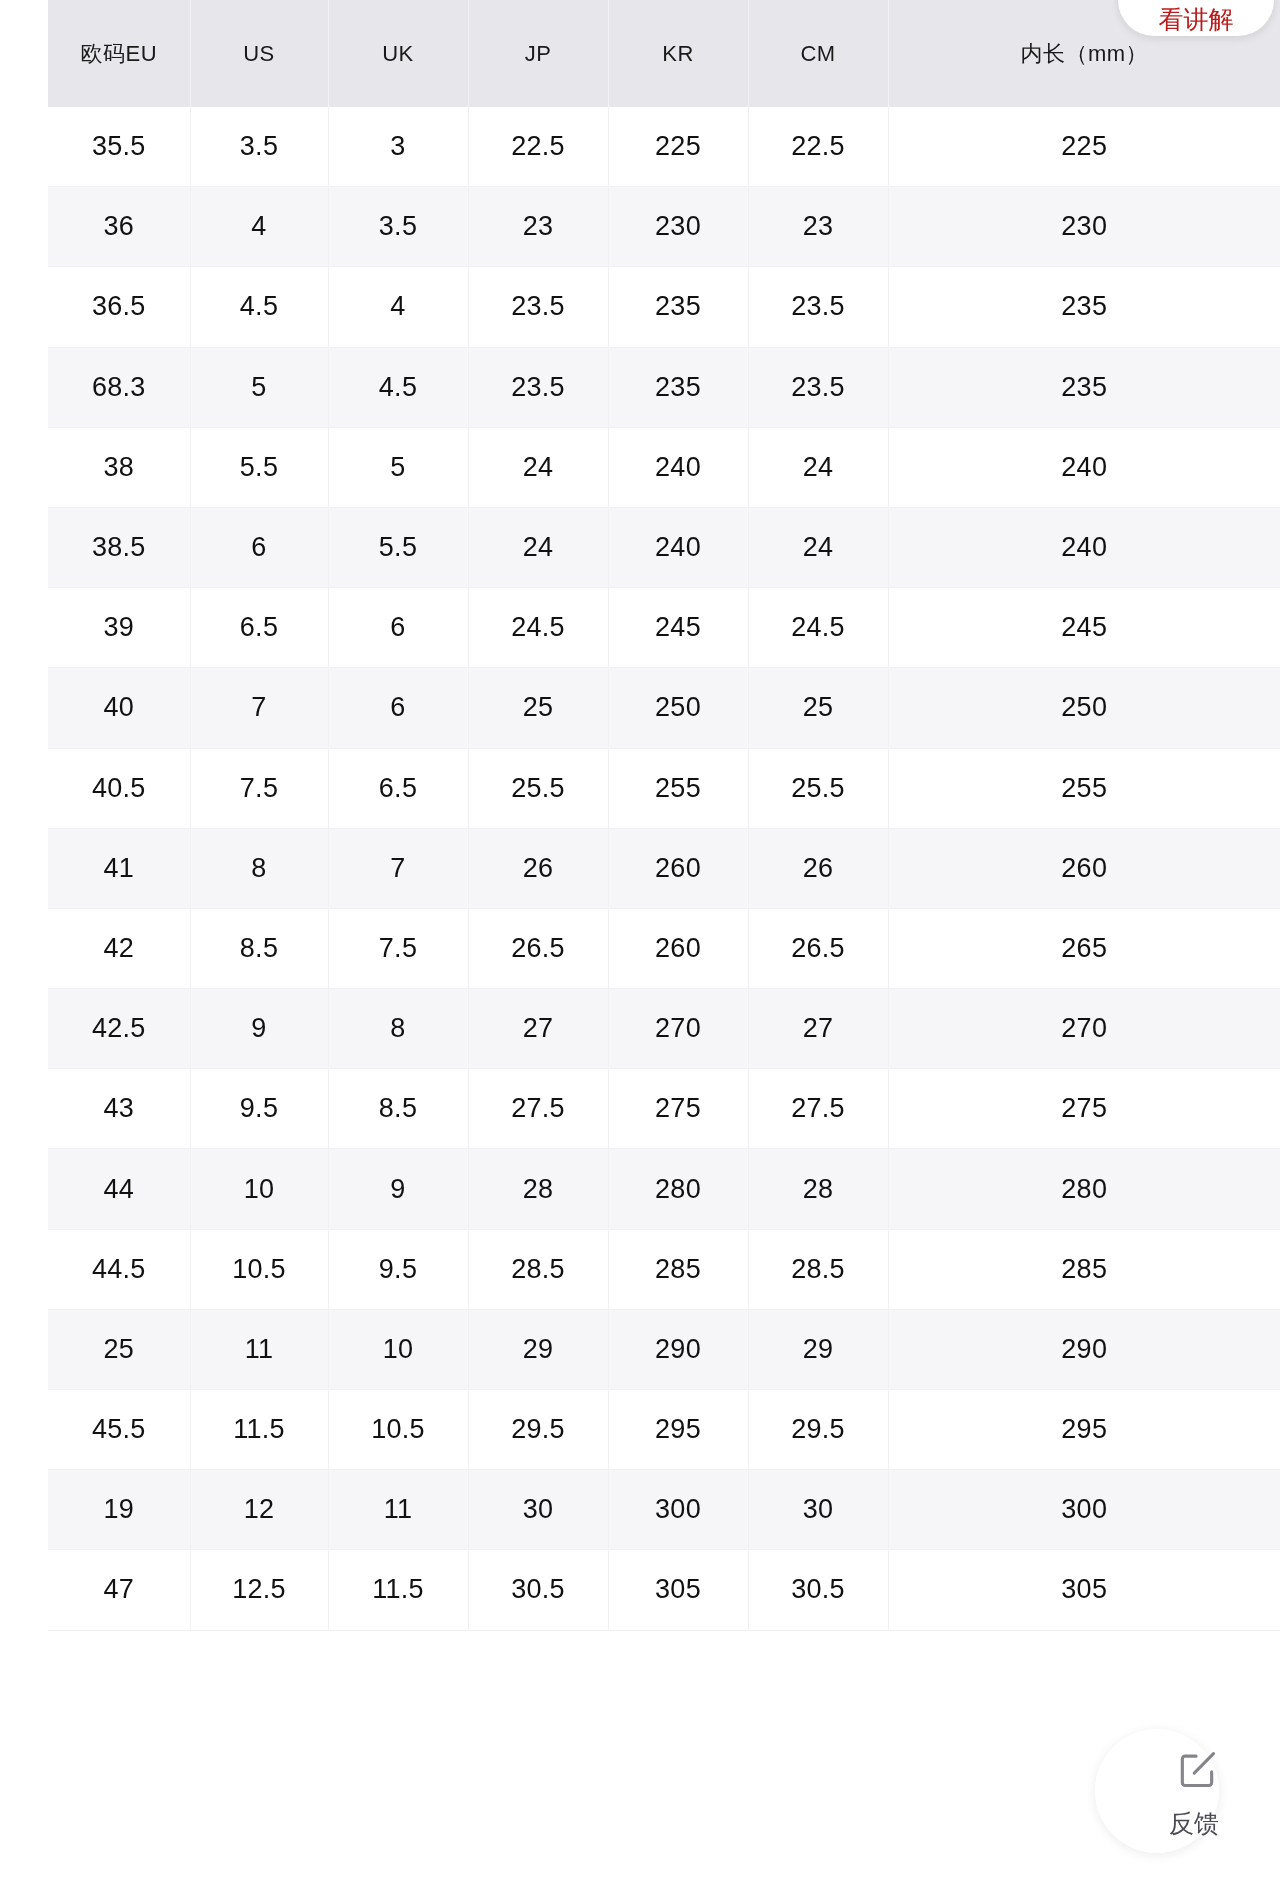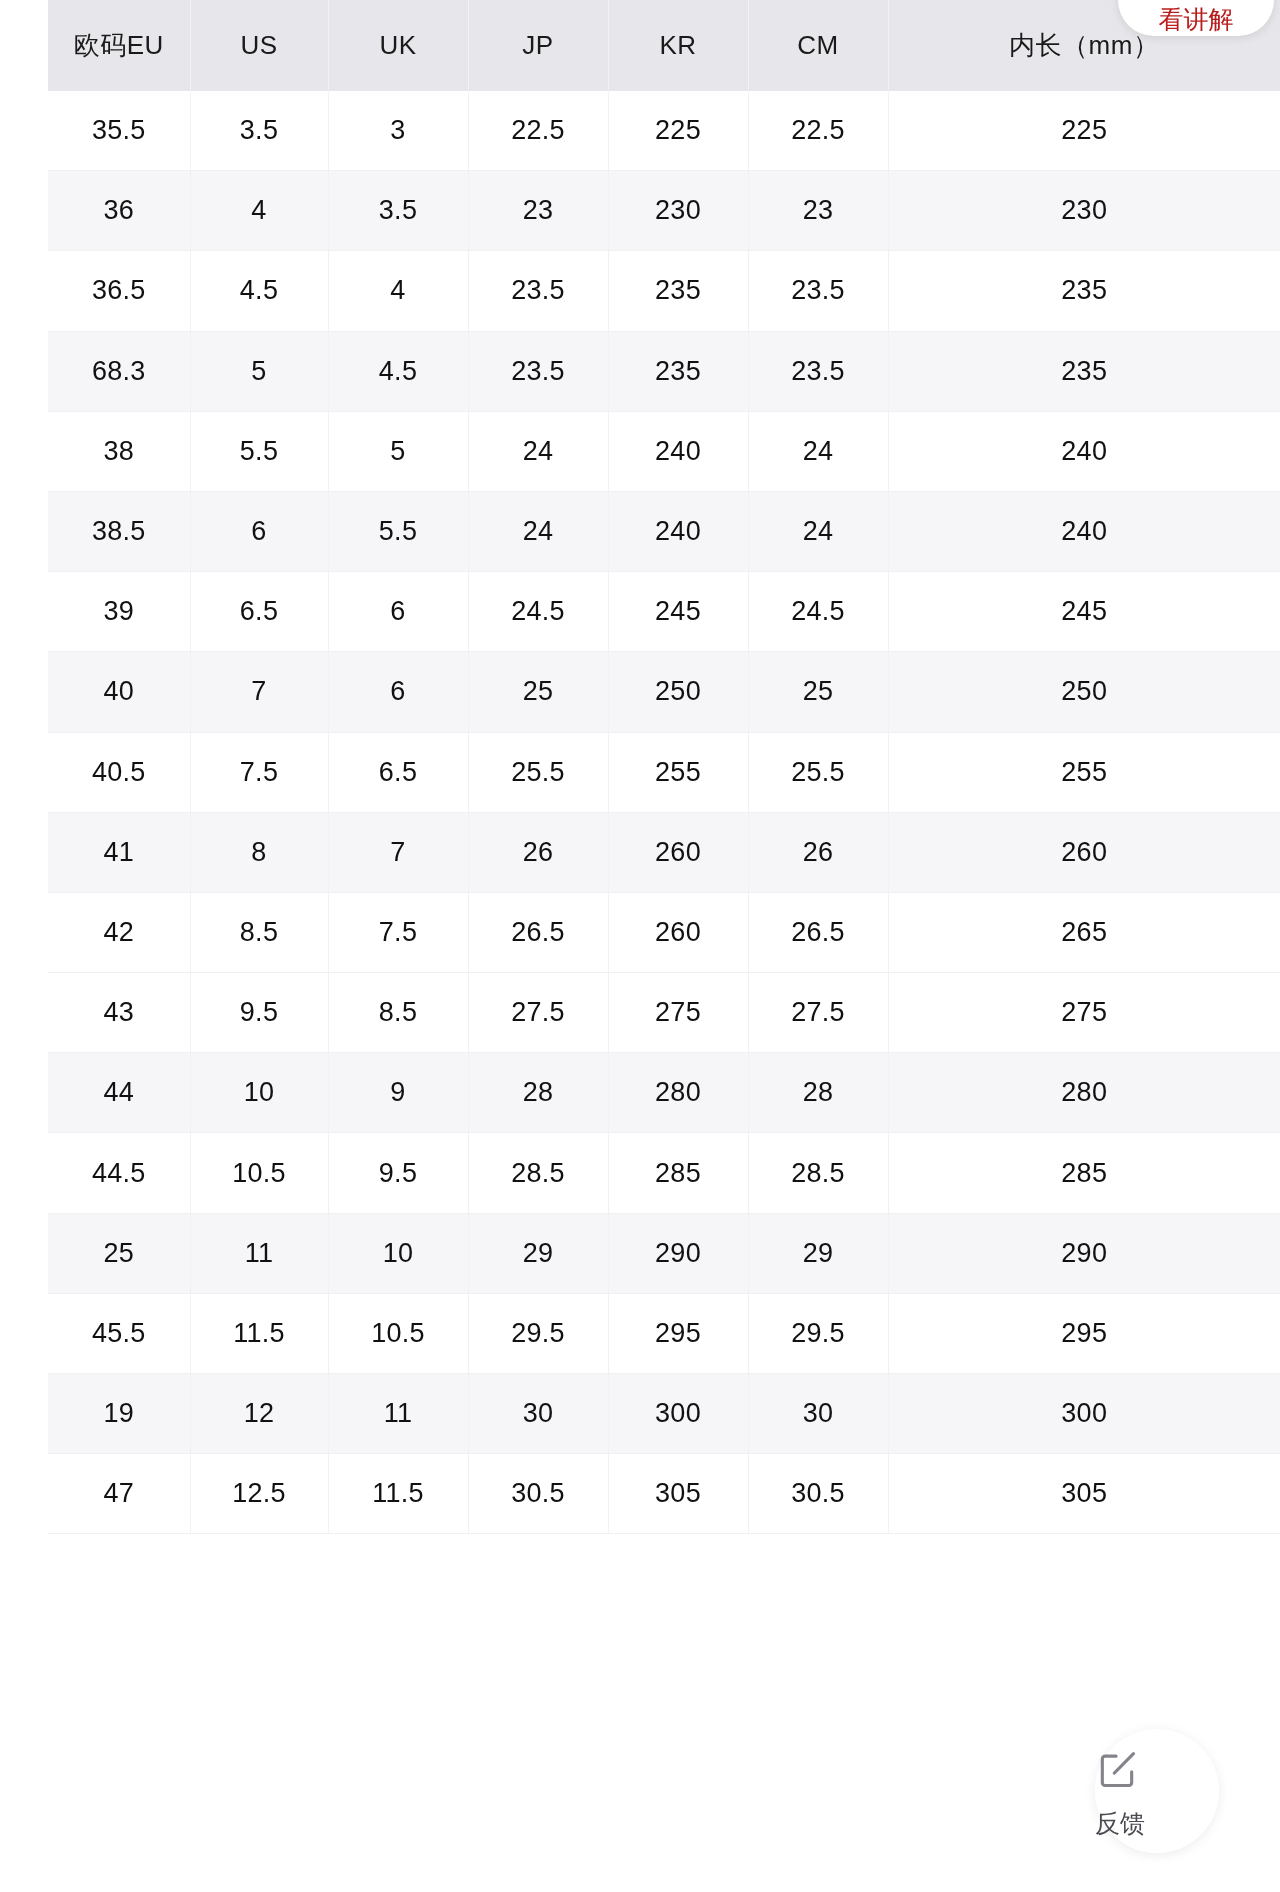--- a/index.html
+++ b/index.html
@@ -37,26 +37,26 @@
   #size-table col.c-uk  { width: 140px; }
   #size-table col.c-jp  { width: 140px; }
   #size-table col.c-kr  { width: 140px; }
   #size-table col.c-cm  { width: 140px; }
   #size-table col.c-in  { width: 392px; }
 
   
   #size-table thead th {
     background: #e7e7eb;
     height: 75px;
-    font-size: 26px;
+    font-size: 22px;
     font-weight: 400;
     color: #1a1a1a;
     text-align: center;
     vertical-align: middle;
-    padding: 8px;
+    padding: 16px;
     border-right: 1px solid #f2f2f5;
     letter-spacing: .5px;
   }
   #size-table thead th:last-child { border-right: none; text-align: center; }
 
   
   #size-table tbody td {
     height: 79.2px;
     font-size: 27px;
     font-weight: 400;
@@ -112,21 +112,21 @@
     position: absolute;
     left: 1095px;
     top: 1729px;
     width: 124px;
     height: 124px;
     border-radius: 50%;
     background: rgba(255,255,255,0.88);
     box-shadow: 0 2px 12px rgba(0,0,0,.08);
     display: flex;
     flex-direction: column;
-    align-items: flex-start;
+    align-items: flex-end;
     justify-content: center;
     gap: 20px;
     z-index: 30;
   }
   #feedback-button .fb-icon {
     width: 44px;
     height: 44px;
     display: block;
     opacity: .72;
   }
@@ -255,20 +255,29 @@
         </tr>
         <tr class="row-odd">
           <td>42</td>
           <td>8.5</td>
           <td>7.5</td>
           <td>26.5</td>
           <td>260</td>
           <td>26.5</td>
           <td>265</td>
         </tr>
+        <tr class="row-even">
+          <td>42.5</td>
+          <td>9</td>
+          <td>8</td>
+          <td>27</td>
+          <td>270</td>
+          <td>27</td>
+          <td>270</td>
+        </tr>
         <tr class="row-odd">
           <td>43</td>
           <td>9.5</td>
           <td>8.5</td>
           <td>27.5</td>
           <td>275</td>
           <td>27.5</td>
           <td>275</td>
         </tr>
         <tr class="row-even">

